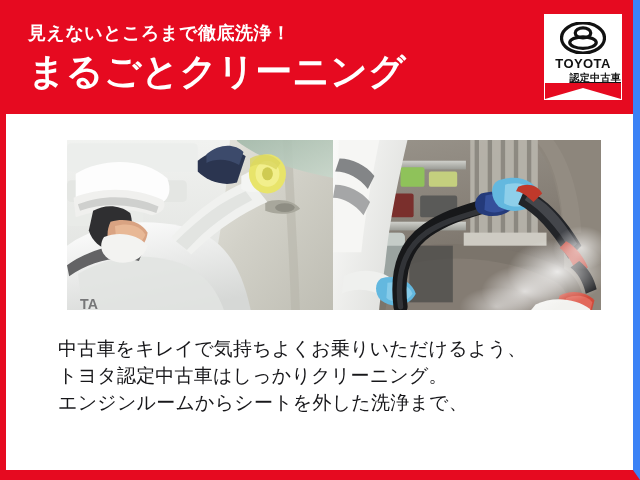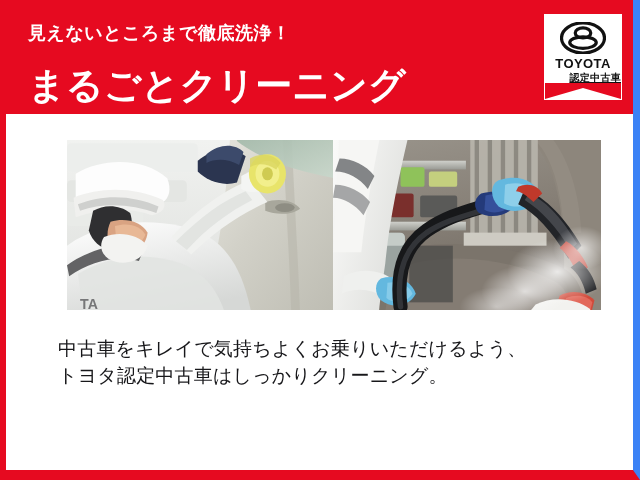--- a/index.html
+++ b/index.html
@@ -44,21 +44,21 @@
   }
   .subhead {
     color: #ffffff;
     font-size: 18px;
     font-weight: bold;
     letter-spacing: 0.5px;
     line-height: 22px;
     white-space: nowrap;
   }
   .headline-row {
-    margin-top: 21px;
+    margin-top: 7px;
     display: flex;
     align-items: baseline;
     white-space: nowrap;
   }
   .headline-main {
     color: #ffffff;
     font-size: 37px;
     font-weight: bold;
     letter-spacing: 0px;
     line-height: 42px;
@@ -345,15 +345,16 @@
         <ellipse cx="176" cy="146" rx="40" ry="24" fill="url(#steamG)" opacity="0.85"></ellipse>
         <ellipse cx="228" cy="106" rx="26" ry="20" fill="url(#steamG)" opacity="0.8"></ellipse>
         <ellipse cx="150" cy="160" rx="34" ry="18" fill="url(#steamG)" opacity="0.6"></ellipse>
       </svg>
     </div>
   </div>
 
   <div class="body-text">
     <div class="body-line">中古車をキレイで気持ちよくお乗りいただけるよう、</div>
     <div class="body-line">トヨタ認定中古車はしっかりクリーニング。</div>
+    <div class="body-line">エンジンルームからシートを外した洗浄まで、</div>
   </div>
 
 </div>
 
 </body></html>

